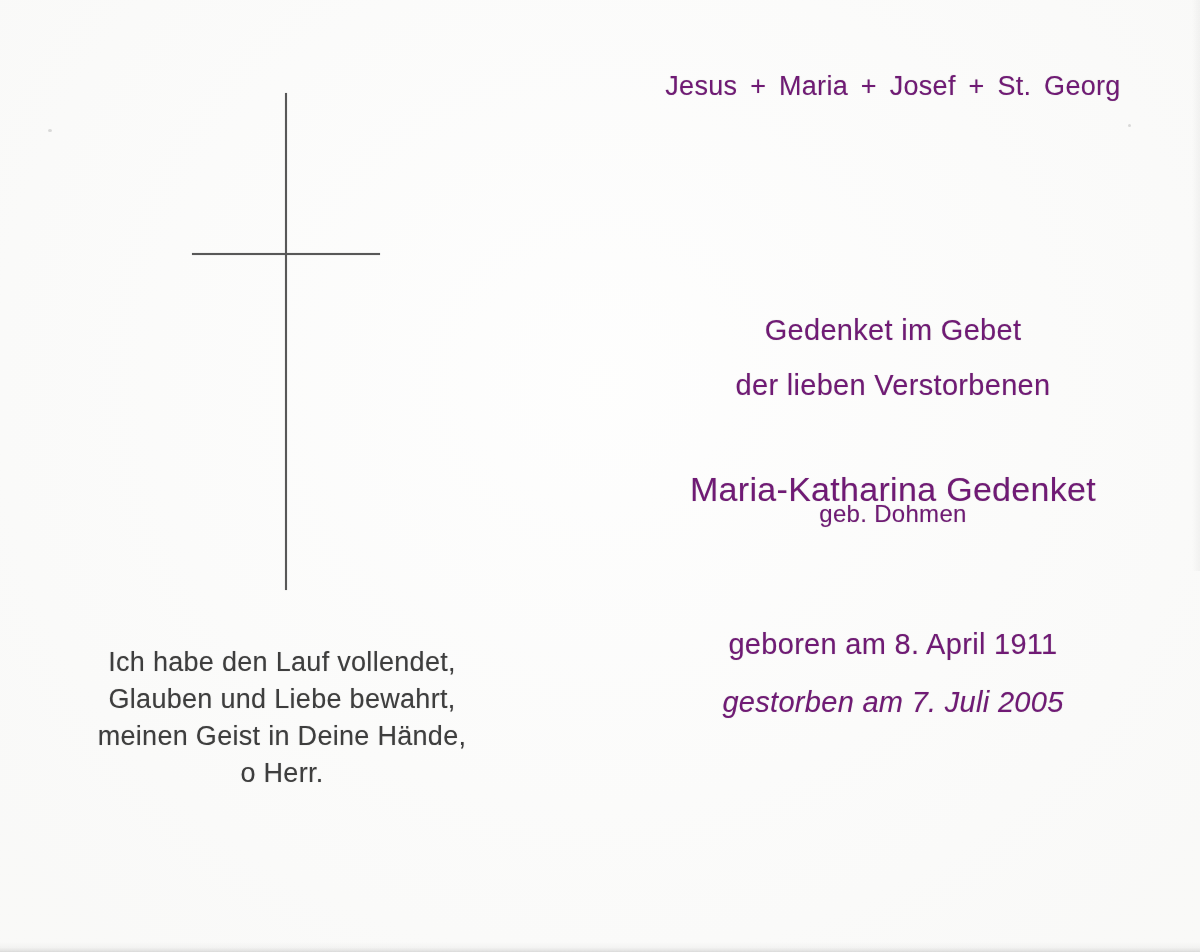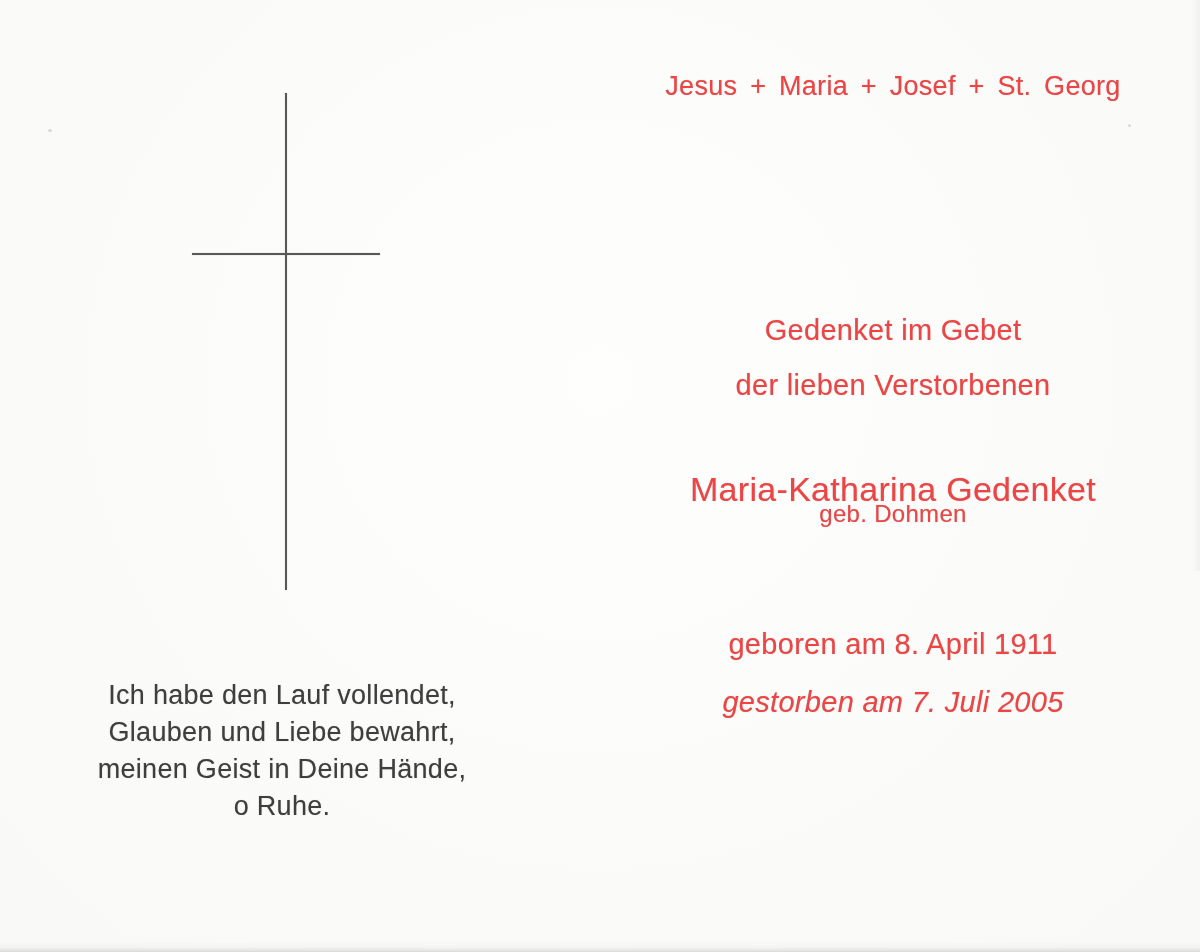--- a/index.html
+++ b/index.html
@@ -43,34 +43,33 @@
     width: 188px;
     height: 2px;
     background: #585858;
     box-shadow: 0 0 1px rgba(88,88,88,0.6);
   }
 
   
   .txt {
     position: absolute;
     text-align: center;
-    color: #ef4444;
+    color: #701a75;
     text-shadow: 0 0 1px rgba(62,62,62,0.35);
     letter-spacing: 0.3px;
     white-space: nowrap;
     line-height: 1.1;
   }
   
   .poem {
     position: absolute;
     left: 42px;
     top: 644px;
     width: 480px;
     text-align: center;
-    margin-top: 33px;
   }
   .poem-line {
     display: block;
     font-size: 27px;
     line-height: 37px;
     color: #3e3e3e;
     text-shadow: 0 0 1px rgba(62,62,62,0.35);
     letter-spacing: 0.3px;
     white-space: nowrap;
   }
@@ -125,21 +124,21 @@
 
   <div>
     <div class="cross-v"></div>
     <div class="cross-h"></div>
   </div>
 
   <div class="poem">
     <span class="poem-line">Ich habe den Lauf vollendet,</span>
     <span class="poem-line">Glauben und Liebe bewahrt,</span>
     <span class="poem-line">meinen Geist in Deine Hände,</span>
-    <span class="poem-line">o Ruhe.</span>
+    <span class="poem-line">o Herr.</span>
   </div>
 
   <div class="txt rline invocation">Jesus + Maria + Josef + St. Georg</div>
   <div class="txt rline memorial-line-1">Gedenket im Gebet</div>
   <div class="txt rline memorial-line-2">der lieben Verstorbenen</div>
   <div class="txt rline deceased-name">Maria-Katharina Gedenket</div>
   <div class="txt rline maiden-name">geb. Dohmen</div>
   <div class="txt rline birth-line">geboren am 8. April 1911</div>
   <div class="txt rline death-line">gestorben am 7. Juli 2005</div>
 

